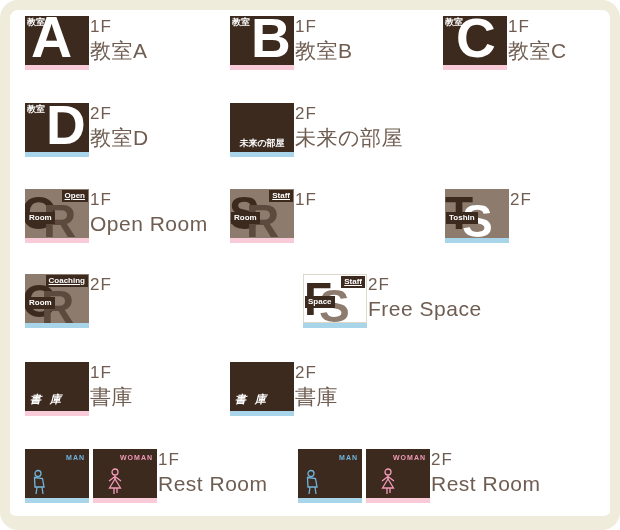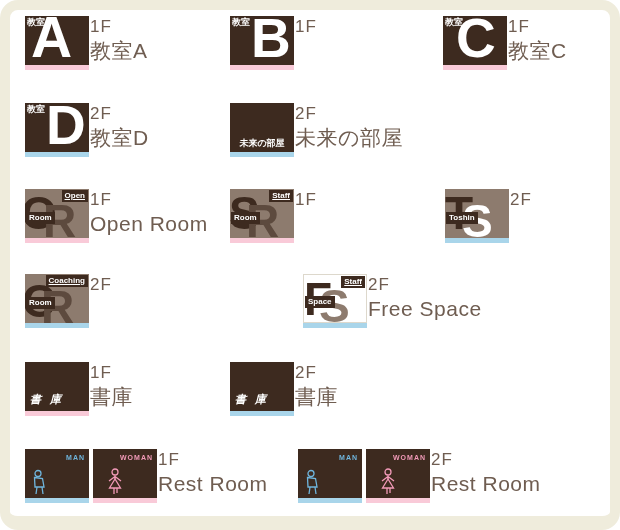--- a/index.html
+++ b/index.html
@@ -62,20 +62,21 @@
 <div class="item" style="left:230px;top:16px;">
   <div class="ic">
     <div class="sq">
       <span class="tag">教室</span>
       <span class="big" style="font-size:55px;left:21px;top:-5px;">B</span>
     </div>
     <div class="strip pink"></div>
   </div>
   <div class="txt">
     <div class="floor">1F</div>
+    <div class="label">教室B</div>
   </div>
 </div>
 
 <div class="item" style="left:443px;top:16px;">
   <div class="ic">
     <div class="sq">
       <span class="tag">教室</span>
       <span class="big" style="font-size:55px;left:13px;top:-5px;">C</span>
     </div>
     <div class="strip pink"></div>

